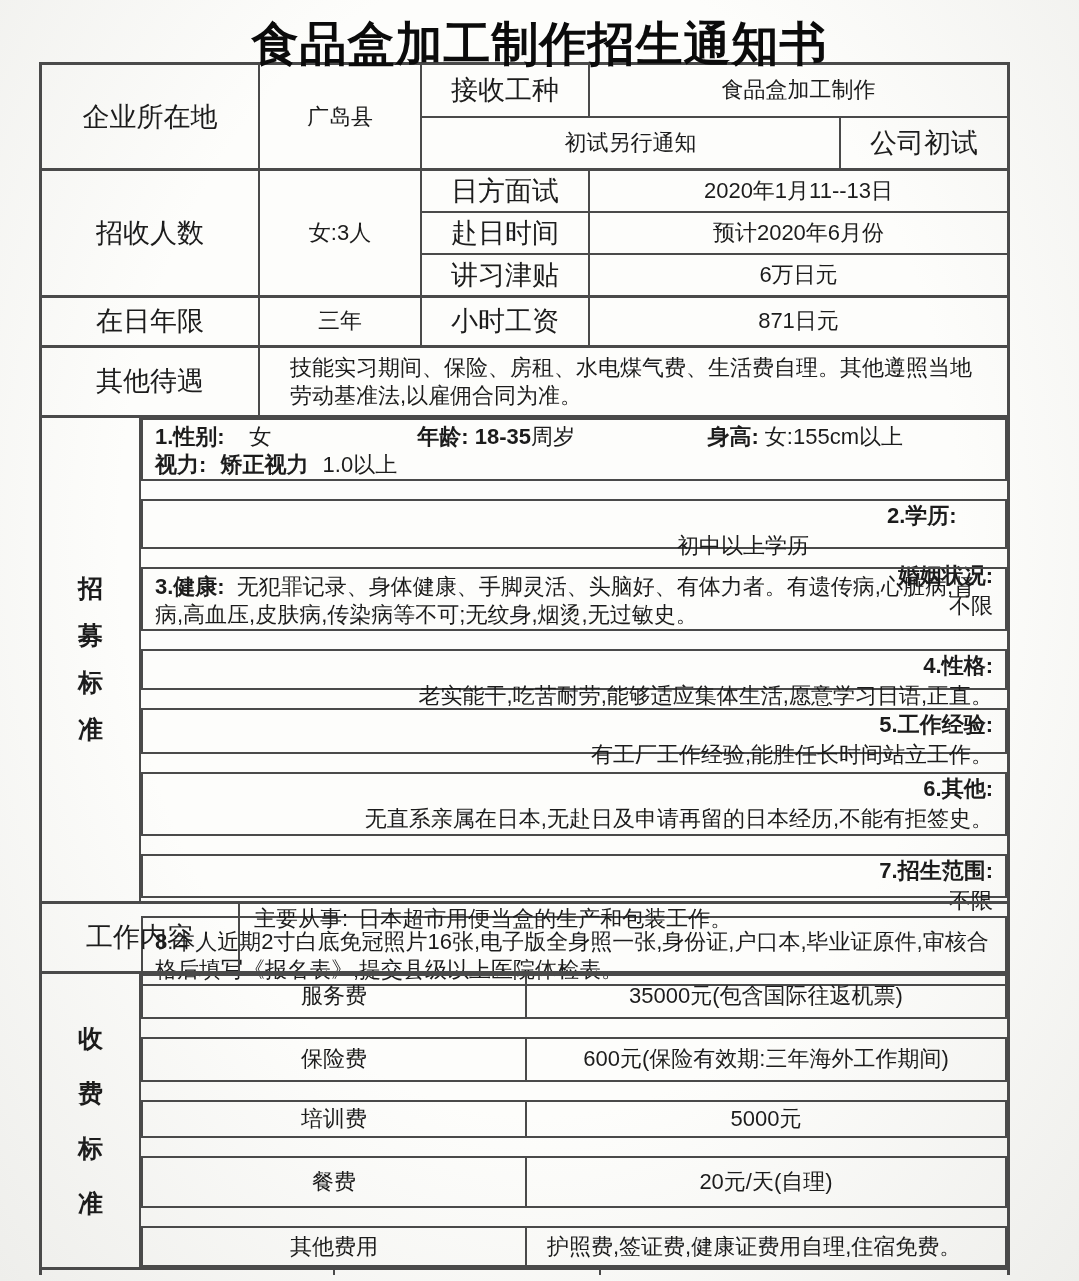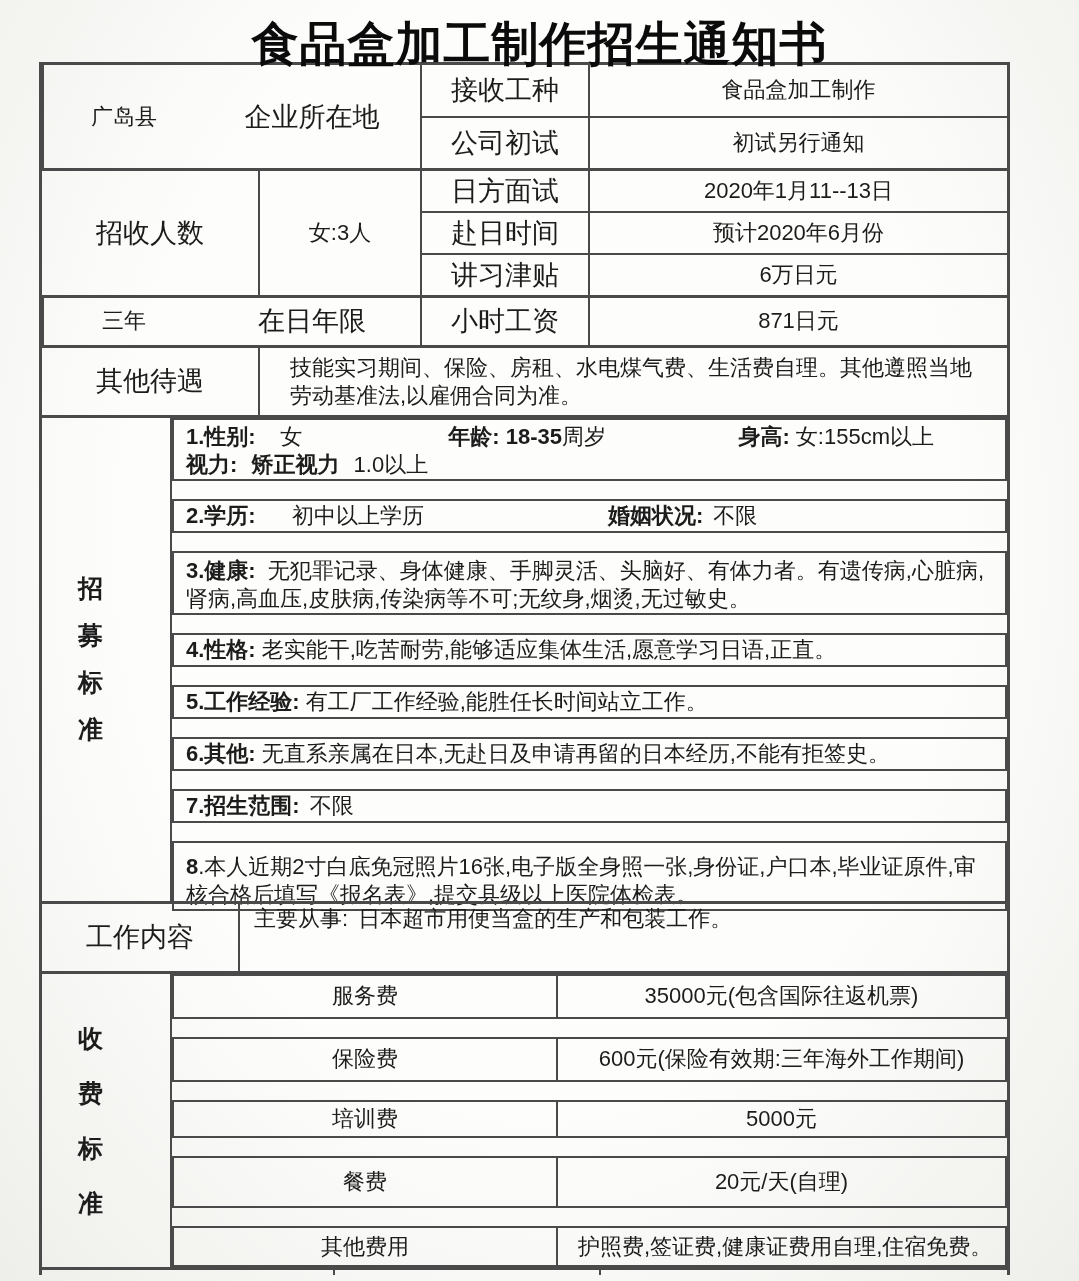--- a/index.html
+++ b/index.html
@@ -31,51 +31,51 @@
   .cell{display:flex;align-items:center;justify-content:center;font-size:22px;}
   .lbl{font-weight:normal;font-size:27px;}
   .vline{border-left:2px solid var(--bc);}
   .subcol{flex:1;display:flex;flex-direction:column;}
   .subrow{flex:1;display:flex;}
   .subrow + .subrow{border-top:2px solid var(--bc);}
   .vertlabel{
     display:flex;flex-direction:column;align-items:center;justify-content:center;
     font-weight:bold;font-size:25px;
   }
-  .stack{flex:1;display:flex;flex-direction:column;gap:18px;border-left:2px solid var(--bc);margin-left:31px;}
+  .stack{flex:1;display:flex;flex-direction:column;gap:18px;border-left:2px solid var(--bc);}
   .itembox{border:2px solid var(--bc);font-size:22px;padding:0 12px;}
-  .itemflex{display:flex;align-items:flex-end;}
+  .itemflex{display:flex;align-items:flex-end;flex-direction:column;}
   .b{font-weight:bold;}
   .seg{display:inline-block;}
   .para{line-height:28px;}
   .feerow{display:flex;border:2px solid var(--bc);}
   .feename{width:382px;}
   .feeval{flex:1;}
   .partial-cell{height:100%;}
 </style>
 </head>
 <body>
 
 <div class="page">
 
   <h1 class="title">食品盒加工制作招生通知书</h1>
 
   <div class="doc-table">
 
     <div class="sec first" style="height:104px">
+      <div class="cell lbl" style="width:216px">企业所在地</div>
       <div class="cell vline" style="width:162px">广岛县</div>
-      <div class="cell lbl" style="width:216px">企业所在地</div>
       <div class="subcol">
         <div class="subrow">
           <div class="cell lbl vline" style="width:168px">接收工种</div>
           <div class="cell vline" style="flex:1">食品盒加工制作</div>
         </div>
         <div class="subrow">
+          <div class="cell vline" style="flex:1">初试另行通知</div>
           <div class="cell lbl vline" style="width:168px">公司初试</div>
-          <div class="cell vline" style="flex:1">初试另行通知</div>
         </div>
       </div>
     </div>
 
     <div class="sec" style="height:128px">
       <div class="cell lbl" style="width:216px">招收人数</div>
       <div class="cell vline" style="width:162px">女:3人</div>
       <div class="subcol">
         <div class="subrow">
           <div class="cell lbl vline" style="width:168px">日方面试</div>
@@ -86,22 +86,22 @@
           <div class="cell vline" style="flex:1">预计2020年6月份</div>
         </div>
         <div class="subrow">
           <div class="cell lbl vline" style="width:168px">讲习津贴</div>
           <div class="cell vline" style="flex:1">6万日元</div>
         </div>
       </div>
     </div>
 
     <div class="sec" style="height:50px">
+      <div class="cell lbl" style="width:216px">在日年限</div>
       <div class="cell vline" style="width:162px">三年</div>
-      <div class="cell lbl" style="width:216px">在日年限</div>
       <div class="subcol">
         <div class="subrow">
           <div class="cell lbl vline" style="width:168px">小时工资</div>
           <div class="cell vline" style="flex:1">871日元</div>
         </div>
       </div>
     </div>
 
     <div class="sec" style="height:70px">
       <div class="cell lbl" style="width:216px">其他待遇</div>

